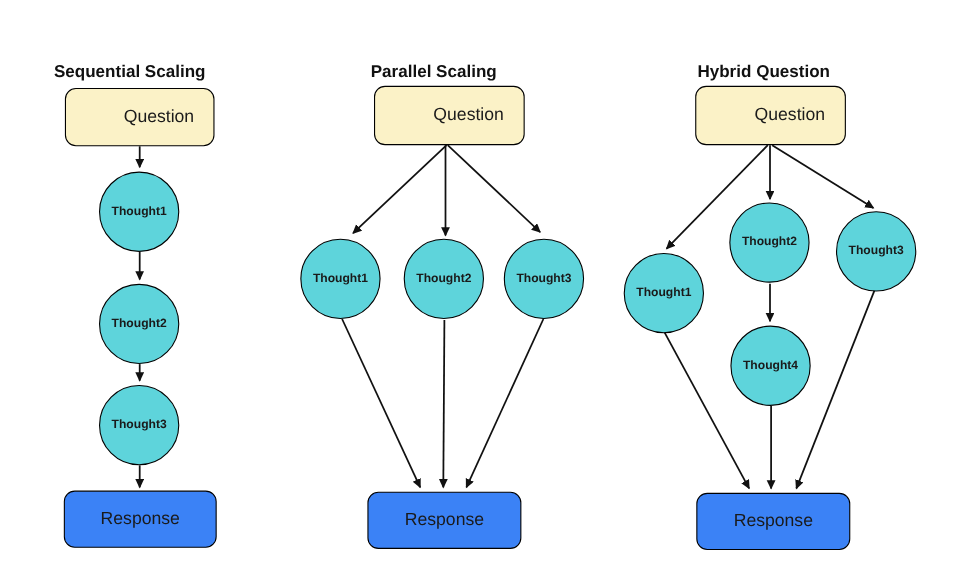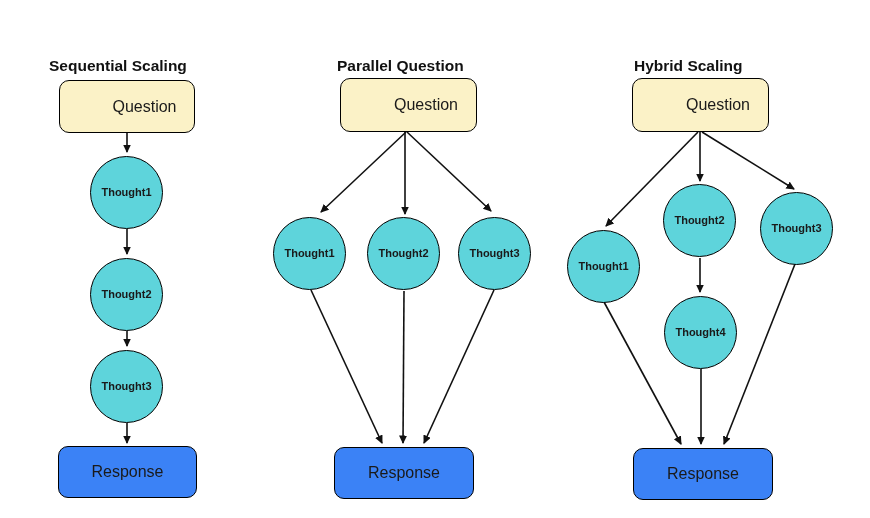--- a/index.html
+++ b/index.html
@@ -93,39 +93,39 @@
       <span>2</span>
     </div>
     <div class="node circle" style="left:90px; top:350px;">
       <span>Thought</span>
       <span>3</span>
     </div>
     <div class="node box response-box" style="left:58px; top:446px; width:139px; height:52px;">Response</div>
   </section>
 
   <section>
-    <h2 class="panel-title" style="left:337px; top:44px;">Parallel Question</h2>
+    <h2 class="panel-title" style="left:337px; top:44px;">Parallel Scaling</h2>
     <div class="node box question-box" style="left:340px; top:78px; width:137px; height:54px;">Question</div>
     <div class="node circle" style="left:273px; top:217px;">
       <span>Thought</span>
       <span>1</span>
     </div>
     <div class="node circle" style="left:367px; top:217px;">
       <span>Thought</span>
       <span>2</span>
     </div>
     <div class="node circle" style="left:458px; top:217px;">
       <span>Thought</span>
       <span>3</span>
     </div>
     <div class="node box response-box" style="left:334px; top:447px; width:140px; height:52px;">Response</div>
   </section>
 
   <section>
-    <h2 class="panel-title" style="left:634px; top:44px;">Hybrid Scaling</h2>
+    <h2 class="panel-title" style="left:634px; top:44px;">Hybrid Question</h2>
     <div class="node box question-box" style="left:632px; top:78px; width:137px; height:54px;">Question</div>
     <div class="node circle" style="left:567px; top:230px;">
       <span>Thought</span>
       <span>1</span>
     </div>
     <div class="node circle" style="left:663px; top:184px;">
       <span>Thought</span>
       <span>2</span>
     </div>
     <div class="node circle" style="left:760px; top:192px;">

